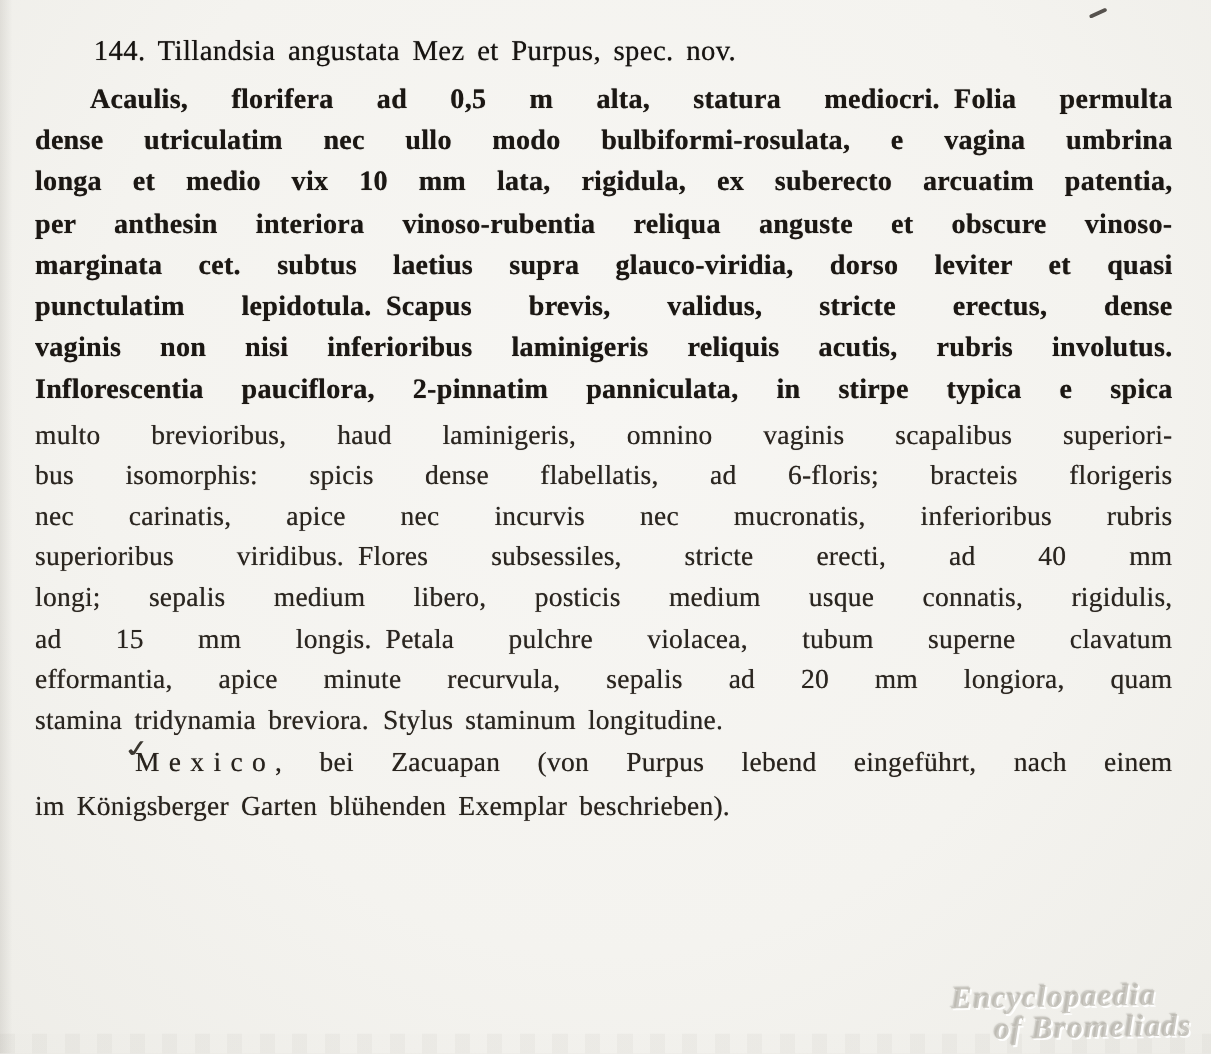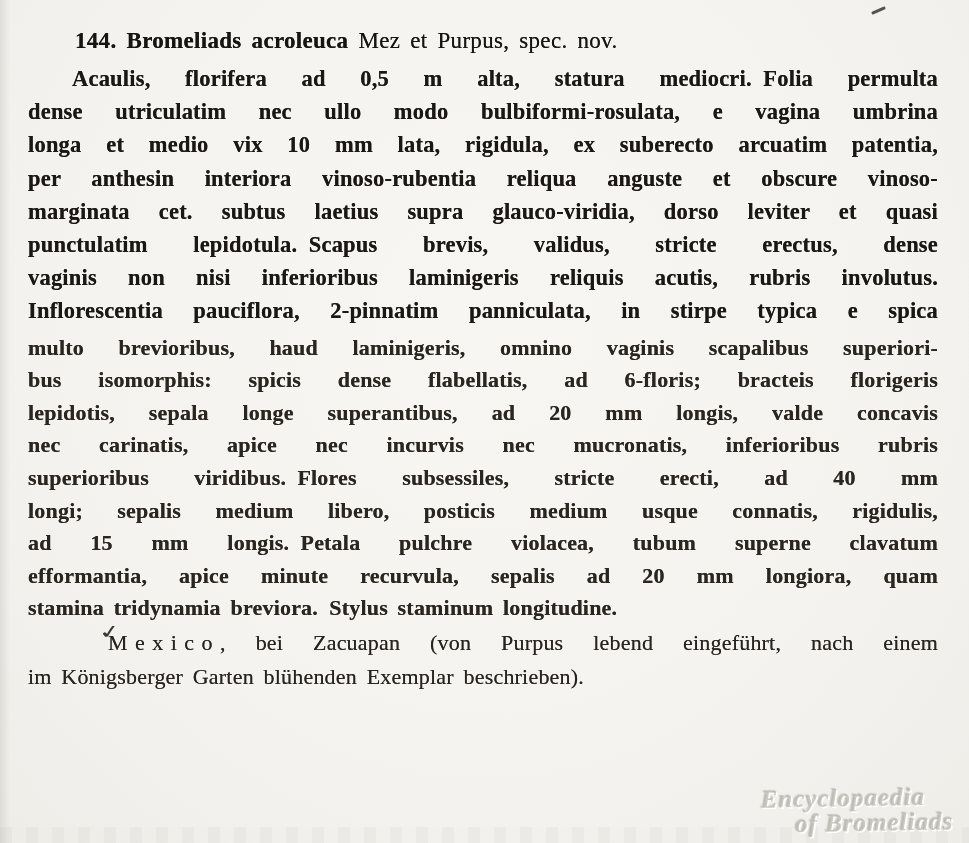--- a/index.html
+++ b/index.html
@@ -32,39 +32,39 @@
 
   .heading {
     font-size: 23px; line-height: 34px;
     text-indent: 47px;
     letter-spacing: 0.3px;
     word-spacing: 4px;
     color: #171411;
     text-shadow: 0 0 0.6px rgba(20,18,15,0.8);
     margin-bottom: 4px;
   }
-  .heading .b { font-weight: 700; }
+  .heading .b { font-weight: 400; }
 
   .line {
     text-align: justify;
     text-align-last: justify;
     letter-spacing: 0.2px;
     overflow: hidden;
     white-space: nowrap;
   }
   .blockA .line {
     font-size: 22.5px; line-height: 33.2px;
     font-weight: 700;
     color: #1b1713;
     text-shadow: 0 0 0.6px rgba(25,21,17,0.75);
   }
   .blockB { margin-top: 4px; }
   .blockB .line {
     font-size: 22px; line-height: 32.6px;
-    font-weight: 700;
+    font-weight: 400;
     color: #2a251f;
     text-shadow: 0 0 0.55px rgba(35,30,25,0.7);
   }
   .line.indent { text-indent: 44px; }
   .line.last {
     text-align: center;
     text-align-last: left;
     word-spacing: 4px;
   }
 
@@ -102,37 +102,36 @@
 </head>
 <body>
 
 <div class="page">
   <div class="edge-left"></div>
   <div class="edge-bottom"></div>
   <div class="speck"></div>
 
   <div class="content">
 
-    <div class="heading"><span class="b">144.</span> <span class="b">Bromeliads acroleuca</span> <span>Mez et Purpus, spec. nov.</span></div>
+    <div class="heading"><span class="b">144.</span> <span class="b">Tillandsia angustata</span> <span>Mez et Purpus, spec. nov.</span></div>
 
     <div class="blockA">
       <div class="line indent">Acaulis, florifera ad 0,5 m alta, statura mediocri. Folia permulta</div>
       <div class="line">dense utriculatim nec ullo modo bulbiformi-rosulata, e vagina umbrina</div>
       <div class="line">longa et medio vix 10 mm lata, rigidula, ex suberecto arcuatim patentia,</div>
       <div class="line">per anthesin interiora vinoso-rubentia reliqua anguste et obscure vinoso-</div>
       <div class="line">marginata cet. subtus laetius supra glauco-viridia, dorso leviter et quasi</div>
       <div class="line">punctulatim lepidotula. Scapus brevis, validus, stricte erectus, dense</div>
       <div class="line">vaginis non nisi inferioribus laminigeris reliquis acutis, rubris involutus.</div>
       <div class="line">Inflorescentia pauciflora, 2-pinnatim panniculata, in stirpe typica e spica</div>
     </div>
 
     <div class="blockB">
       <div class="line">multo brevioribus, haud laminigeris, omnino vaginis scapalibus superiori-</div>
       <div class="line">bus isomorphis: spicis dense flabellatis, ad 6-floris; bracteis florigeris</div>
-      <div class="line">lepidotis, sepala longe superantibus, ad 20 mm longis, valde concavis</div>
       <div class="line">nec carinatis, apice nec incurvis nec mucronatis, inferioribus rubris</div>
       <div class="line">superioribus viridibus. Flores subsessiles, stricte erecti, ad 40 mm</div>
       <div class="line">longi; sepalis medium libero, posticis medium usque connatis, rigidulis,</div>
       <div class="line">ad 15 mm longis. Petala pulchre violacea, tubum superne clavatum</div>
       <div class="line">efformantia, apice minute recurvula, sepalis ad 20 mm longiora, quam</div>
       <div class="line last">stamina tridynamia breviora. Stylus staminum longitudine.</div>
     </div>
 
     <div class="locality">
       <div class="line first"><span class="check">✓</span><span class="spaced">Mexico</span><span>, bei Zacuapan (von Purpus lebend eingeführt, nach einem</span></div>

